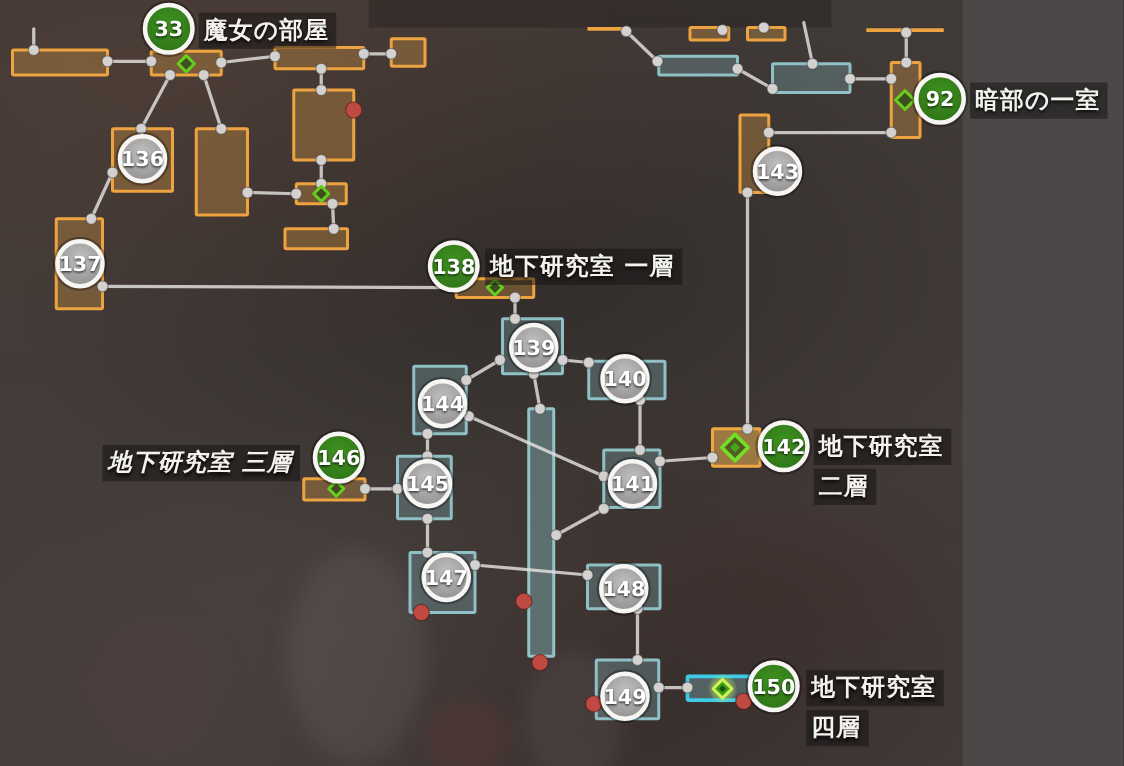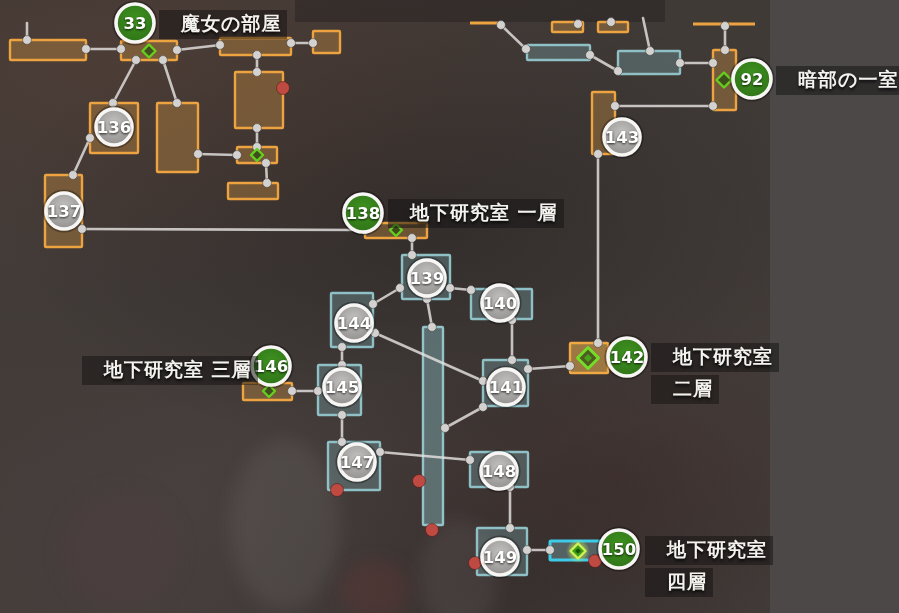--- a/index.html
+++ b/index.html
@@ -31,21 +31,21 @@
   .edge-line{stroke:#eda440;stroke-width:3;}
   .conn{stroke:#e4e2e0;stroke-opacity:.82;stroke-width:2.6;stroke-linecap:round;}
   .jdot{fill:#d3d2d0;stroke:rgba(50,48,46,.45);stroke-width:1;}
   .rdot{fill:#bf4a42;stroke:rgba(70,20,18,.5);stroke-width:1;}
   .node-ring{stroke:rgba(0,0,0,.30);stroke-width:2;fill:none;}
   .node-c{stroke:#f7f6f4;stroke-width:3.6;}
   .node-num{font:700 16.5px "DejaVu Sans",sans-serif;fill:#ffffff;
     filter:drop-shadow(0 1px 1px rgba(0,0,0,.75));}
   .label{position:absolute;font:700 19px "DejaVu Sans",sans-serif;color:#f4f2ee;
     letter-spacing:1px;text-shadow:0 2px 3px rgba(0,0,0,.9);white-space:nowrap;}
-  .label .line{display:table;background:rgba(22,20,19,.52);padding:1px 6px 2px 22px;margin-bottom:3px;}
+  .label .line{display:table;background:rgba(22,20,19,.52);padding:1px 6px 2px 4px;margin-bottom:3px;}
 </style>
 </head>
 <body>
 
 <div class="stage">
   <div class="outer-band"></div>
   <div class="top-strip"></div>
   <div class="ghost g1"></div>
   <div class="ghost g2"></div>
   <div class="ghost g3"></div>
@@ -319,21 +319,21 @@
       <div class="label" style="left: 776px; top: 66px;">
         <div class="line">暗部の一室</div>
       </div>
       <div class="label" style="left: 388px; top: 199px; text-align: right;">
         <div class="line">地下研究室 一層</div>
       </div>
       <div class="label" style="left: 651px; top: 343px;">
         <div class="line">地下研究室</div>
         <div class="line">二層</div>
       </div>
-      <div class="label" style="left: 82px; top: 356px;">
+      <div class="label" style="left: 82px; top: 356px; font-style: italic;">
         <div class="line">地下研究室 三層</div>
       </div>
       <div class="label" style="left: 645px; top: 536px;">
         <div class="line">地下研究室</div>
         <div class="line">四層</div>
       </div>
     </div>
 </div>
 
 </body></html>

